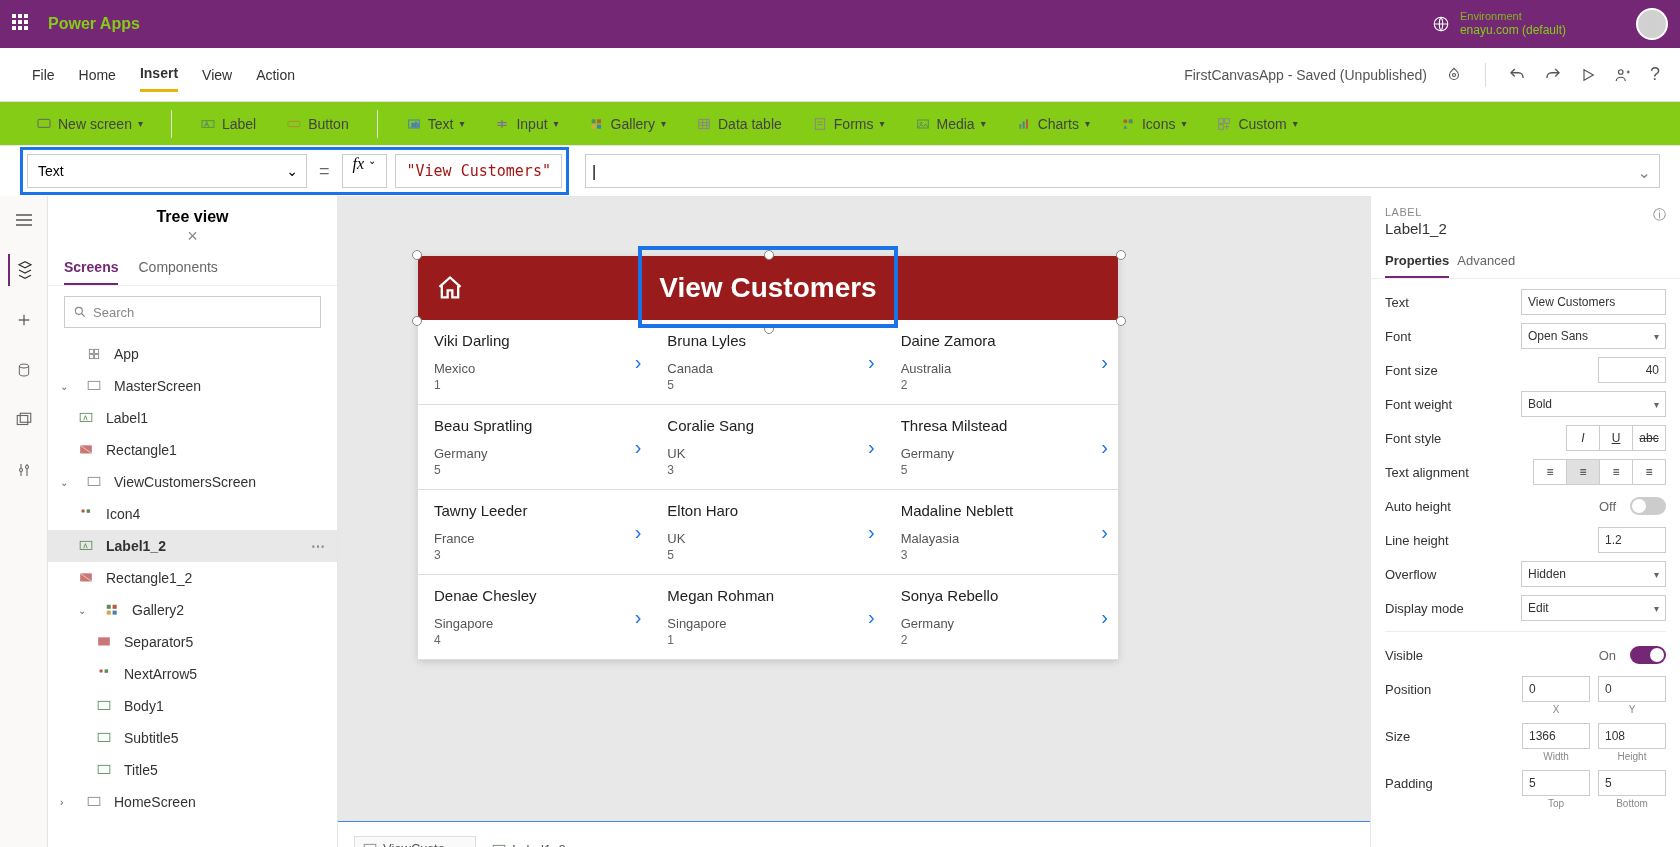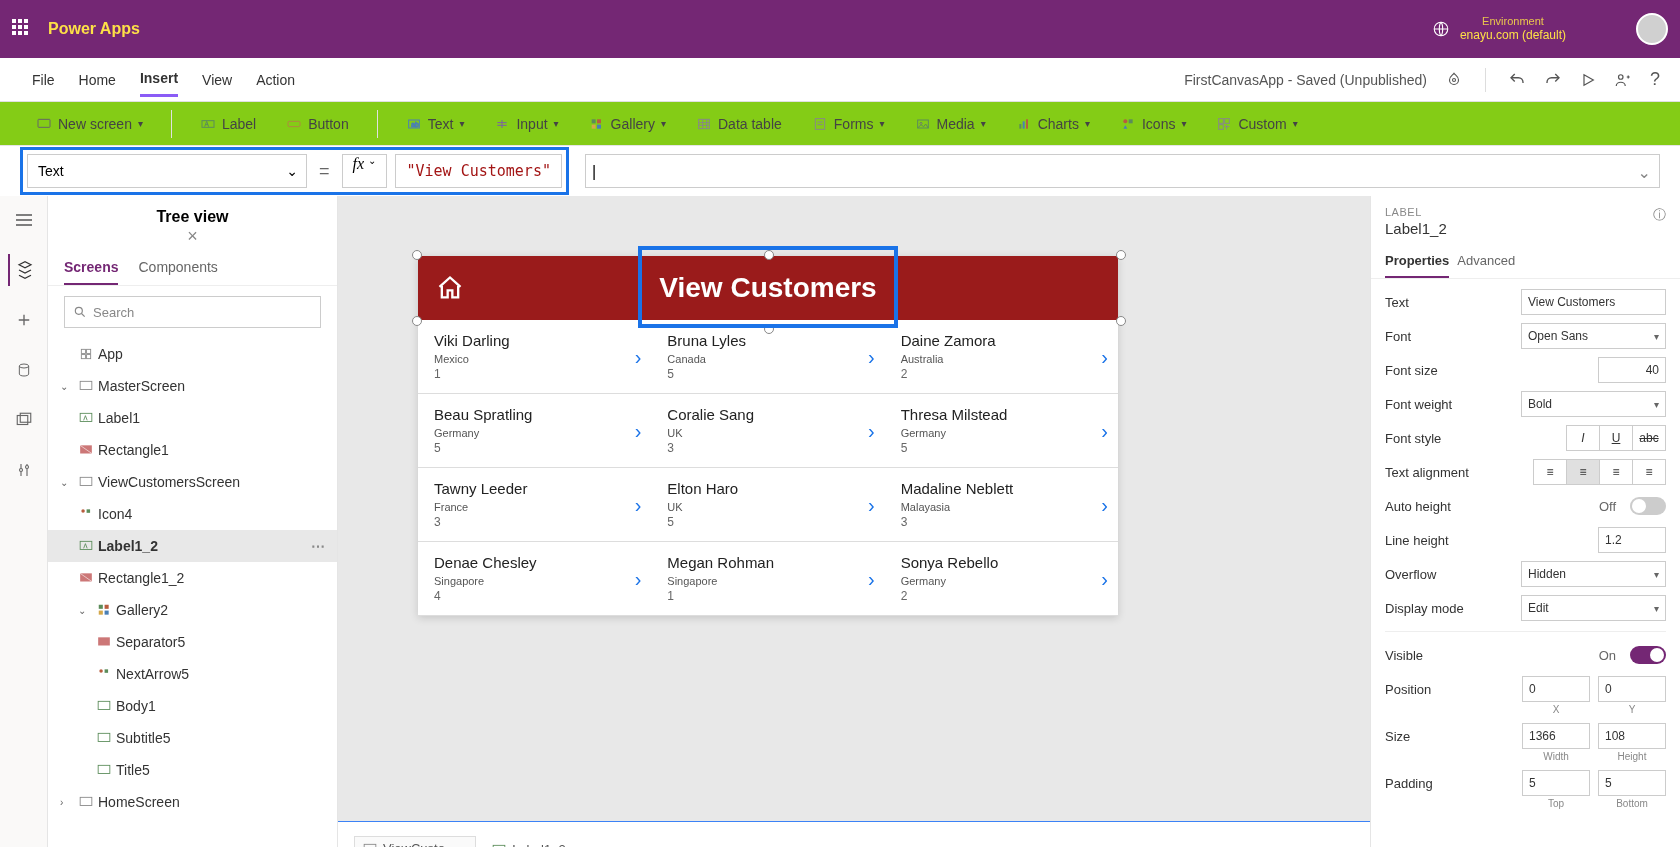--- a/index.html
+++ b/index.html
@@ -1,32 +1,32 @@
 <!DOCTYPE html>
 <html><head>
 <meta charset="utf-8">
 <style>
 * { margin: 0; padding: 0; box-sizing: border-box; font-family: "Segoe UI", sans-serif; }
 body { background: #f3f2f1; overflow: hidden; width: 1680px; height: 847px; }
 
 
-.topbar { background: #742774; height: 58px; display: flex; align-items: center; color: #fde047; padding: 0 12px; text-align: center; }
+.topbar { background: #742774; height: 48px; display: flex; align-items: center; color: #84cc16; padding: 0 12px; }
 .waffle { width: 20px; height: 20px; display: grid; grid-template-columns: repeat(3,4px); grid-template-rows: repeat(3,4px); gap: 2px; margin-right: 16px; }
 .waffle span { background: #fff; }
 .topbar-title { font-size: 16px; font-weight: 600; }
 .topbar-spacer { flex: 1; }
 .env-block { display: flex; align-items: center; gap: 10px; margin-right: 40px; }
 .env-text { font-size: 12px; line-height: 1.3; }
 .env-text .lbl { opacity: .85; font-size: 11px; }
 .avatar { width: 32px; height: 32px; border-radius: 50%; background: #d0d0d0; border: 2px solid #fff; margin-left: 30px; }
 
 
-.menubar { background: #fff; height: 44px; display: flex; align-items: center; padding: 0 20px 0 32px; font-size: 14px; color: #333; border-bottom: 1px solid #e0e0e0; }
+.menubar { background: #fff; height: 54px; display: flex; align-items: center; padding: 0 20px 0 32px; font-size: 14px; color: #333; border-bottom: 1px solid #e0e0e0; }
 .menubar .mitem { margin-right: 24px; cursor: pointer; padding: 8px 0; }
-.menubar .mitem.active { font-weight: 600; border-bottom: 3px solid #8b5cf6; }
+.menubar .mitem.active { font-weight: 600; border-bottom: 3px solid #eab308; }
 .menubar .doc-title { margin-left: auto; color: #555; font-size: 14px; }
 .menubar .tool-icons { display: flex; gap: 18px; margin-left: 18px; align-items: center; color: #555; }
 .tool-sep { width: 1px; height: 24px; background: #ddd; margin: 0 4px; }
 
 
 .ribbon { background: #84cc16; height: 44px; display: flex; align-items: center; padding: 0 20px 0 28px; font-size: 14px; color: #444; border-bottom: 1px solid #e5e5e5; gap: 14px; }
 .ribbon .rbtn { display: flex; align-items: center; gap: 6px; padding: 4px 8px; cursor: pointer; }
 .ribbon .sep { width: 1px; height: 28px; background: #e0e0e0; margin: 0 6px; }
 .rb-icon { width: 16px; height: 16px; display: inline-block; }
 
@@ -52,41 +52,41 @@
 
 
 .treeview { width: 290px; background: #fff; border-right: 1px solid #e5e5e5; display: flex; flex-direction: column; }
 .tree-header { display: flex; align-items: center; padding: 12px 16px 4px; flex-direction: column; }
 .tree-header h3 { font-size: 16px; font-weight: 600; flex: 1; }
 .tree-tabs { display: flex; padding: 0 16px; gap: 20px; font-size: 14px; border-bottom: 1px solid #eee; }
 .tree-tabs .tt { padding: 8px 0; cursor: pointer; color: #666; }
 .tree-tabs .tt.active { color: #742774; font-weight: 600; border-bottom: 2px solid #742774; }
 .tree-search { margin: 10px 16px; border: 1px solid #ccc; height: 32px; display: flex; align-items: center; padding: 0 8px; font-size: 13px; color: #888; gap: 6px; }
 .tree-body { flex: 1; overflow-y: auto; font-size: 14px; color: #333; padding-bottom: 10px; }
-.tnode { display: flex; align-items: center; height: 32px; padding-left: 12px; cursor: pointer; gap: 4px; }
+.tnode { display: flex; align-items: center; height: 32px; padding-left: 12px; cursor: pointer; gap: 12px; }
 .tnode.selected { background: #e8e8e8; font-weight: 600; }
 .tnode .exp { width: 14px; font-size: 10px; color: #666; }
 .tnode .ticon { width: 16px; height: 14px; display: inline-flex; align-items: center; justify-content: center; }
 .indent1 { padding-left: 30px; }
 .indent2 { padding-left: 48px; }
 .tnode .dots { margin-left: auto; margin-right: 12px; color: #888; }
 
 
 .canvas-area { flex: 1; background: #e8e8e8; position: relative; display: flex; flex-direction: column; }
 .canvas-scroll { flex: 1; position: relative; overflow: hidden; }
 .phone-frame { position: absolute; left: 80px; top: 60px; width: 700px; background: #fff; box-shadow: 0 2px 8px rgba(0,0,0,.15); }
 .app-header { background: #9a1b1b; height: 64px; position: relative; display: flex; align-items: center; justify-content: center; }
 .app-header .home-ic { position: absolute; left: 18px; color: #fff; }
 .app-header-title { color: #fff; font-size: 28px; font-weight: 700; }
 .handle { position: absolute; width: 10px; height: 10px; background: #fff; border: 1px solid #888; border-radius: 50%; }
 .sel-box-title { position: absolute; border: 4px solid #1a73e8; }
 .customer-row { display: flex; border-bottom: 1px solid #ddd; }
 .customer-cell { flex: 1; padding: 12px 16px; position: relative; }
 .customer-cell .nm { font-size: 15px; color: #222; }
-.customer-cell .ct { font-size: 11px; color: #555; margin-top: 4px; }
+.customer-cell .ct { font-size: 13px; color: #555; margin-top: 12px; }
 .customer-cell .id { font-size: 12px; color: #666; margin-top: 2px; }
 .customer-cell .arr { position: absolute; right: 10px; top: 50%; transform: translateY(-50%); color: #1a73e8; font-size: 20px; }
 
 
 .canvas-footer { height: 40px; background: #fff; border-top: 1px solid #3b82f6; display: flex; align-items: flex-end; padding: 0 16px; font-size: 13px; color: #555; gap: 2px; }
 .bc-item { display: flex; align-items: center; gap: 6px; padding: 4px 8px; border: 1px solid #ddd; background: #fafafa; }
 .bc-sep { color: #aaa; }
 .canvas-footer .spacer { flex: 1; }
 .zoom-ctrl { display: flex; align-items: center; gap: 8px; }
 .zoom-bar { width: 120px; height: 4px; background: #ddd; position: relative; }

